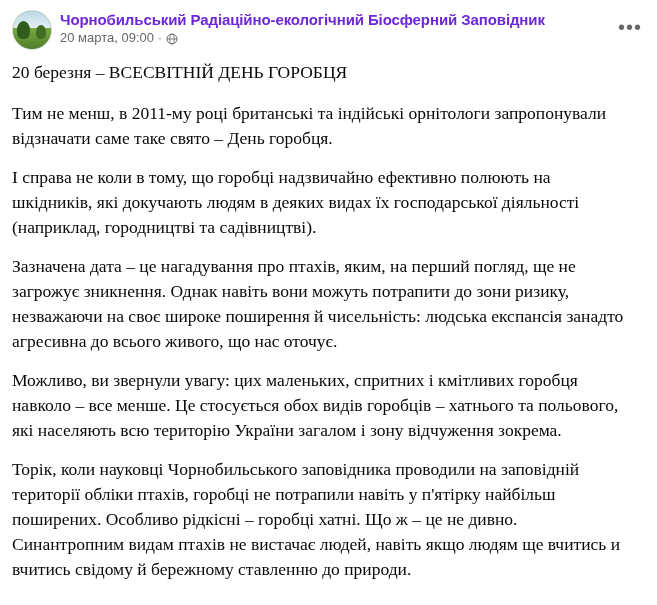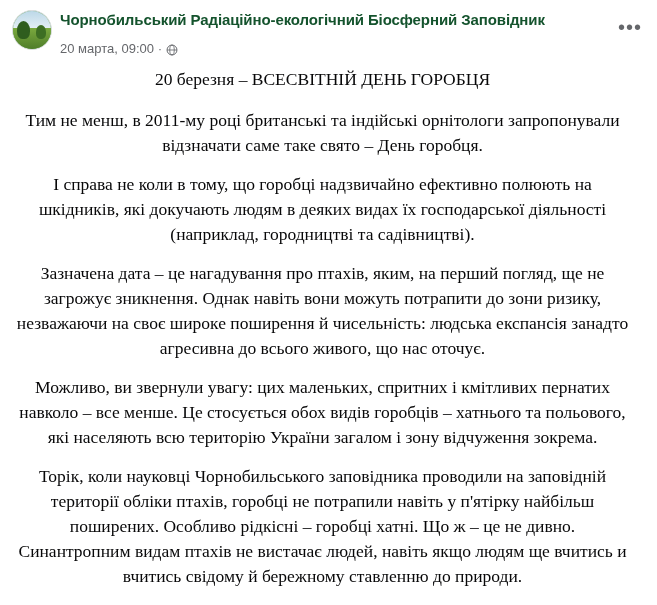--- a/index.html
+++ b/index.html
@@ -68,32 +68,32 @@
   }
   .header-text {
     margin-left: 8px;
     flex: 1 1 auto;
     min-width: 0;
     padding-top: 1px;
   }
   .page-name {
     font-size: 15px;
     font-weight: bold;
-    color: #14532d;
+    color: #6d28d9;
     line-height: 18px;
     letter-spacing: -0.1px;
     white-space: nowrap;
   }
   .meta-line {
     display: flex;
     align-items: center;
     font-size: 13px;
     color: #65676b;
     line-height: 16px;
-    margin-top: 12px;
+    margin-top: 1px;
   }
   .meta-dot {
     margin: 0 4px;
     font-size: 12px;
     color: #65676b;
   }
   .globe-icon {
     display: inline-block;
     width: 12px;
     height: 12px;
@@ -118,21 +118,20 @@
   }
   .post-body {
     padding: 6px 12px 10px 12px;
     font-family: "Liberation Serif", serif;
     font-size: 17.5px;
     line-height: 25px;
     color: #080809;
   }
   .post-body p {
     margin: 0 12px 14px 0;
-    text-align: center;
   }
   .post-body p:last-child {
     margin-bottom: 0;
   }
   .title-line {
     margin-bottom: 16px !important;
   }
 </style>
 </head>
 <body>
@@ -163,17 +162,17 @@
     </div>
 
     <div class="menu-button">•••</div>
   </div>
 
   <div class="post-body">
     <p class="title-line">20 березня – ВСЕСВІТНІЙ ДЕНЬ ГОРОБЦЯ</p>
     <p>Тим не менш, в 2011-му році британські та індійські орнітологи запропонували відзначати саме таке свято – День горобця.</p>
     <p>І справа не коли в тому, що горобці надзвичайно ефективно полюють на шкідників, які докучають людям в деяких видах їх господарської діяльності (наприклад, городництві та садівництві).</p>
     <p>Зазначена дата – це нагадування про птахів, яким, на перший погляд, ще не загрожує зникнення. Однак навіть вони можуть потрапити до зони ризику, незважаючи на своє широке поширення й чисельність: людська експансія занадто агресивна до всього живого, що нас оточує.</p>
-    <p>Можливо, ви звернули увагу: цих маленьких, спритних і кмітливих пернатих навколо – все менше. Це стосується обох видів горобців – хатнього та польового, які населяють  всю територію України загалом і зону відчуження зокрема.</p>
+    <p>Можливо, ви звернули увагу: цих маленьких, спритних і кмітливих горобця навколо – все менше. Це стосується обох видів горобців – хатнього та польового, які населяють  всю територію України загалом і зону відчуження зокрема.</p>
     <p>Торік, коли науковці Чорнобильського заповідника  проводили на заповідній території обліки птахів, горобці не потрапили навіть у п'ятірку  найбільш поширених. Особливо рідкісні – горобці хатні. Що ж – це не дивно. Синантропним видам птахів не вистачає людей, навіть якщо людям ще вчитись и вчитись свідому й бережному ставленню до природи.</p>
   </div>
 
 </div>
 
 </body></html>

